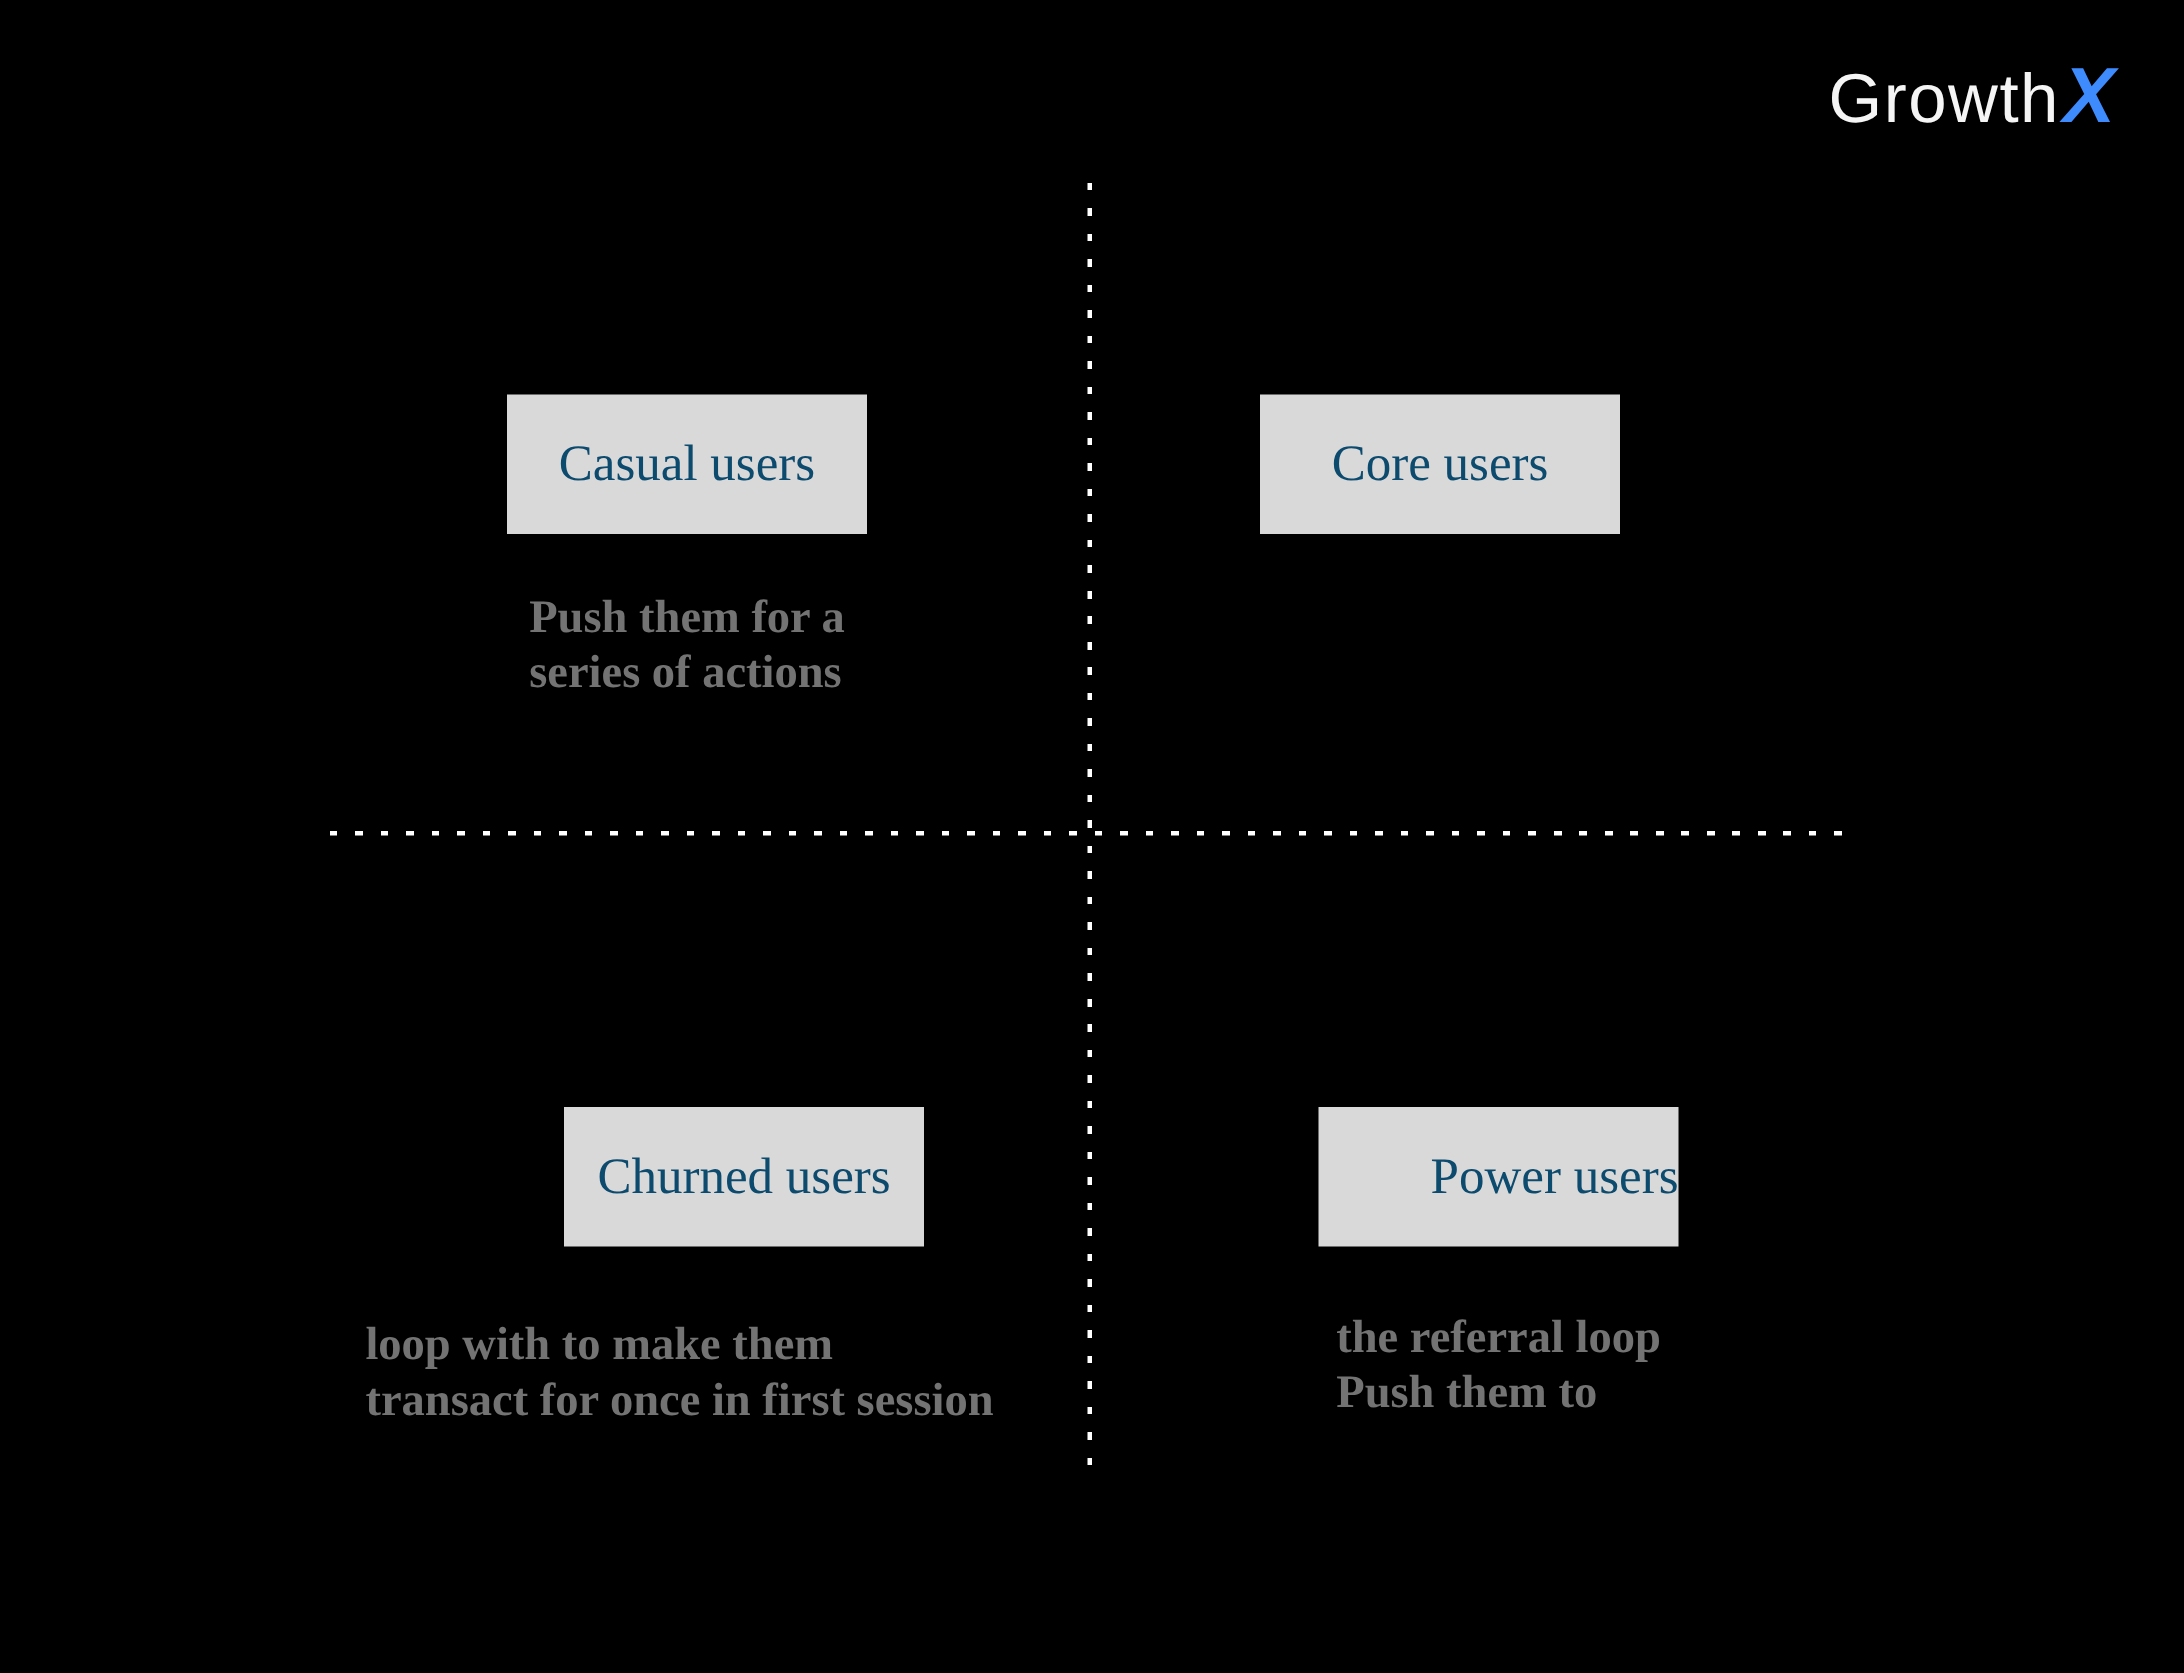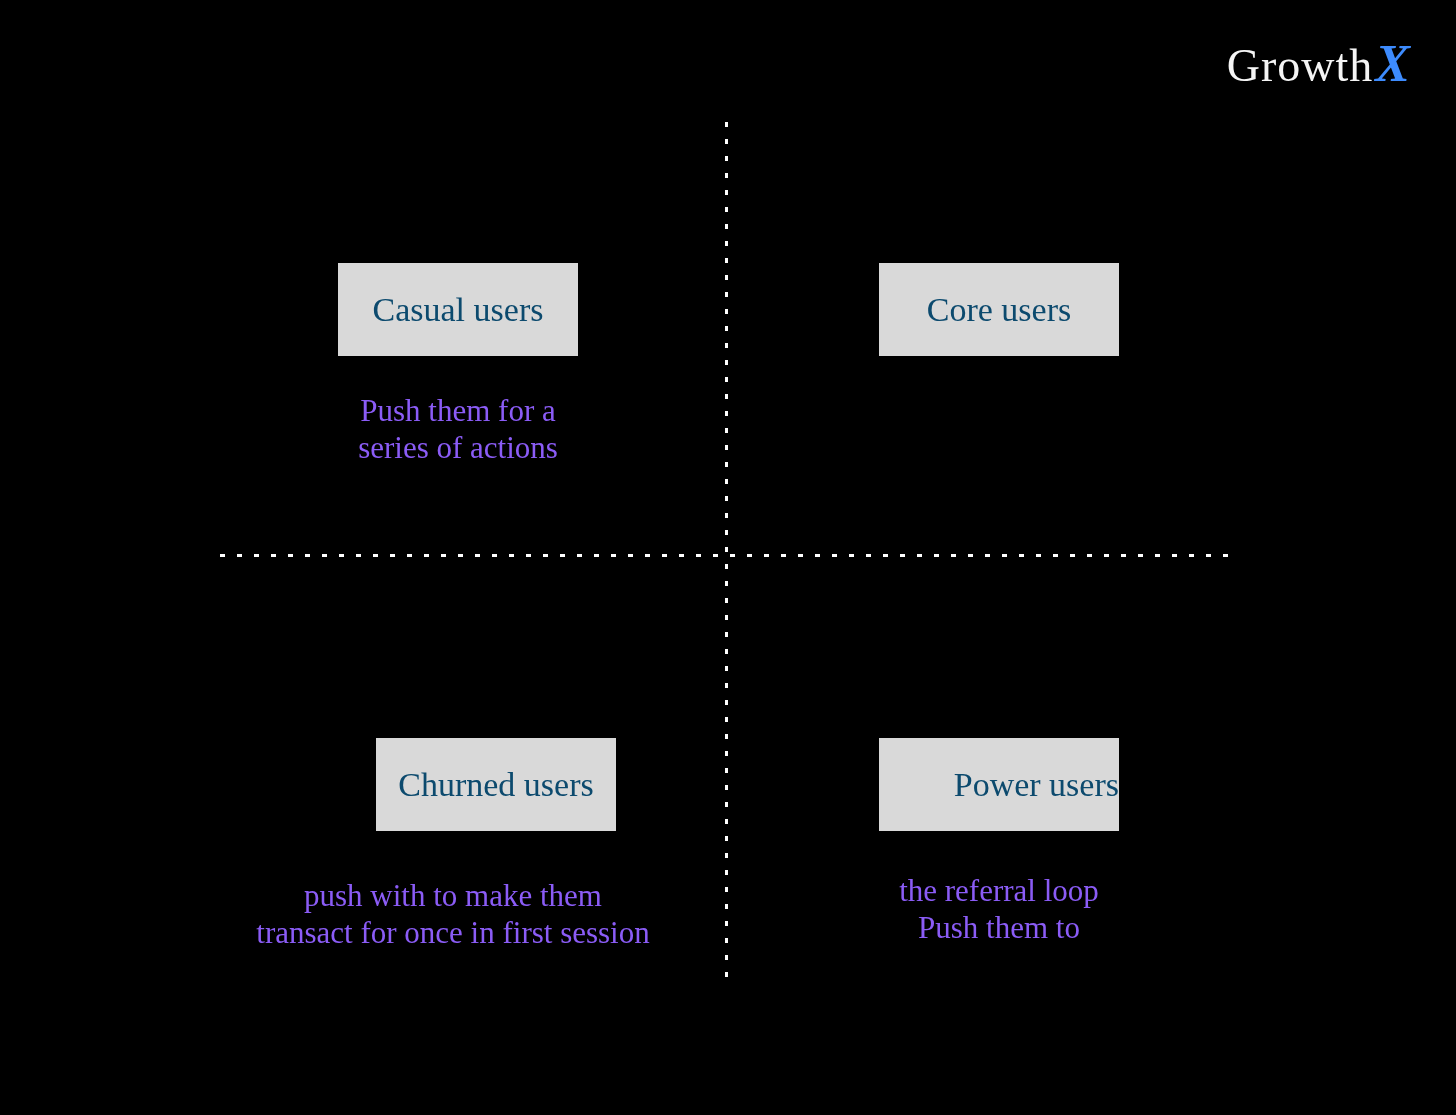--- a/index.html
+++ b/index.html
@@ -16,21 +16,21 @@
     font-family: "Liberation Serif", "DejaVu Serif", serif;
   }
 
   
   .logo {
     position: absolute;
     top: 38px;
     right: 46px;
     display: flex;
     align-items: baseline;
-    font-family: Liberation Serif, serif;
+    font-family: Liberation Sans, sans-serif;
   }
   .logo .brand {
     color: #f5f5f5;
     font-size: 46px;
     font-weight: 300;
     letter-spacing: 1px;
   }
   .logo .accent {
     color: #3d8bfd;
     font-size: 52px;
@@ -66,32 +66,33 @@
     width: 240px;
     height: 93px;
     background: #d9d9d9;
     display: flex;
     align-items: center;
     justify-content: center;
     color: #0c4a6e;
     font-size: 34px;
   }
   .qbox.tl { left: 338px; top: 263px; }
-  .qbox.tr { left: 879px; top: 263px; }
+  .qbox.tr { left: 840px; top: 263px; }
   .qbox.bl { left: 338px; top: 738px; margin-left: 38px; }
   .qbox.br { left: 879px; top: 738px; justify-content: flex-end; }
 
   
   .qdesc {
     position: absolute;
-    color: #8b5cf6;
+    color: #737373;
     font-size: 31px;
     line-height: 37px;
-    text-align: center;
+    text-align: left;
     white-space: nowrap;
+    font-weight: bold;
   }
   .qdesc.tl { left: 458px; top: 392px; transform: translateX(-50%); }
   .qdesc.tr { left: 999px; top: 398px; transform: translateX(-50%); }
   .qdesc.bl { left: 453px; top: 877px; transform: translateX(-50%); }
   .qdesc.br { left: 999px; top: 872px; transform: translateX(-50%); }
 </style>
 </head>
 <body>
 
 <div class="canvas">
@@ -113,21 +114,21 @@
   </div>
 
   <div class="qbox tr">
     <span>Core users</span>
   </div>
 
   <div class="qbox bl">
     <span>Churned users</span>
   </div>
   <div class="qdesc bl">
-    <div>push with to make them</div>
+    <div>loop with to make them</div>
     <div>transact for once in first session</div>
   </div>
 
   <div class="qbox br">
     <span>Power users</span>
   </div>
   <div class="qdesc br">
     <div>the referral loop</div>
     <div>Push them to</div>
   </div>

